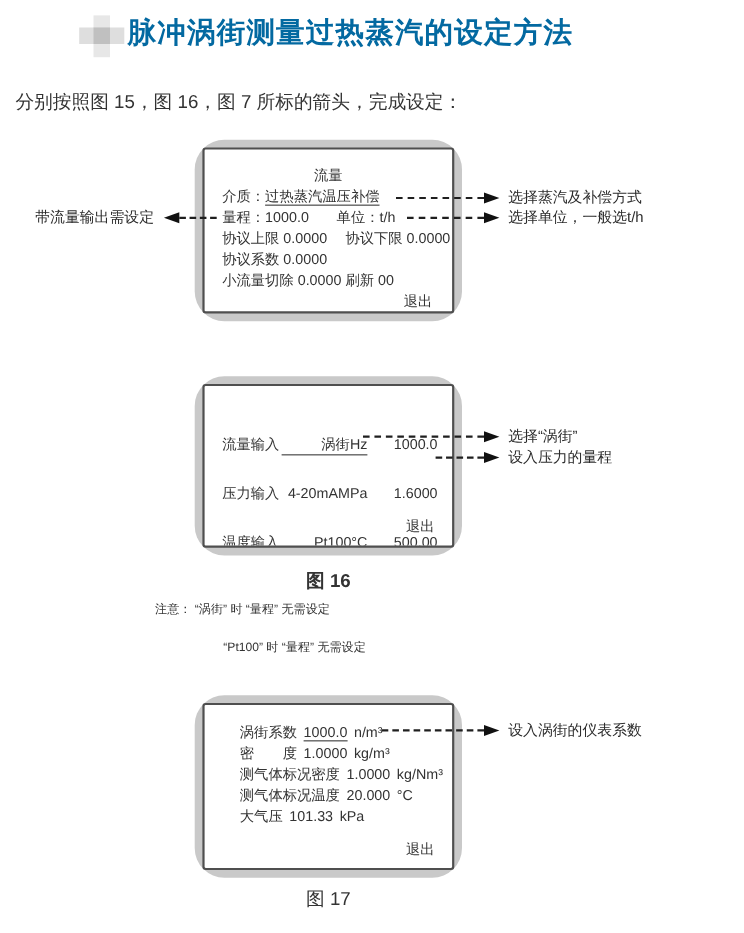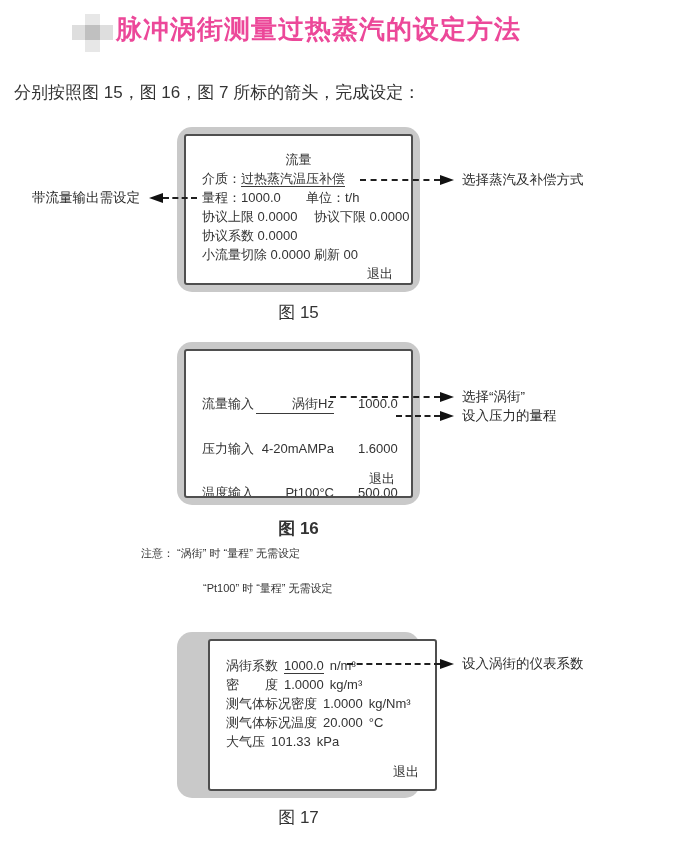--- a/index.html
+++ b/index.html
@@ -7,36 +7,36 @@
   .page {
     position:relative; width:676px; height:848px; background:#ffffff;
     font-family:"Liberation Sans","DejaVu Sans",sans-serif; color:#2e2e2e; overflow:hidden;
   }
 
   
   .logo-blur { position:absolute; left:72px; top:14px; width:41px; height:38px; }
   .logo-blur .b-v { position:absolute; left:13px; top:0; width:15px; height:38px; background:#e7e7e7; }
   .logo-blur .b-h { position:absolute; left:0; top:11px; width:41px; height:15px; background:#dedede; }
   .logo-blur .b-c { position:absolute; left:13px; top:11px; width:15px; height:15px; background:#c0c0c0; }
-  .doc-title { position:absolute; left:116px; top:12px; font-size:26px; font-weight:600; color:#ec4899; letter-spacing:1px; }
+  .doc-title { position:absolute; left:116px; top:12px; font-size:26px; font-weight:600; color:#0369a1; letter-spacing:1px; }
   .intro { position:absolute; left:14px; top:81px; font-size:17px; color:#333; }
 
   
-  .screen { position:absolute; left:177px; width:243px; background:#c9c9c9; border-radius:15px; padding:7px; z-index:1; }
+  .screen { position:absolute; left:177px; width:243px; background:#c9c9c9; border-radius:27px; padding:7px; z-index:1; }
   .screen-inner {
     background:#ffffff; border:2px solid #4f4f4f; border-radius:3px;
     width:100%; height:100%; position:relative;
     font-size:13px; line-height:19px; color:#333; overflow:hidden;
   }
   .fig15 { top:127px; height:165px; }
   .fig16 { top:342px; height:163px; }
   .fig17 { top:632px; height:166px; }
   .fig15 .screen-inner { padding:14px 16px 0 16px; }
   .fig16 .screen-inner { padding:18px 16px 0 16px; }
-  .fig17 .screen-inner { padding:15px 16px 0 16px;margin-left:24px; }
+  .fig17 .screen-inner { padding:15px 16px 0 32px; }
 
   .scr-center { text-align:center; }
   .row { white-space:nowrap; }
   .u { border-bottom:1.5px solid #3a3a3a; }
   .cell { display:inline-block; }
   .w104 { width:104px; }
   .w112 { width:112px; }
   .val { margin-left:5px; }
   .exit-flow { text-align:right; padding-right:2px; }
   .exit-abs { position:absolute; right:16px; bottom:8px; }
@@ -104,27 +104,31 @@
       </div>
       <div class="exit-flow">退出</div>
     </div>
   </div>
 
   <div class="ann" style="left:360px; top:171px;">
     <span class="dash" style="width:80px;"></span>
     <span class="arr-r"></span>
     <span class="ann-label">选择蒸汽及补偿方式</span>
   </div>
+  <div class="ann" style="left:370px; top:189px;">
+    <span class="dash" style="width:70px;"></span>
+    <span class="arr-r"></span>
+    <span class="ann-label">选择单位，一般选t/h</span>
+  </div>
   <div class="ann" style="left:32px; top:189px;">
     <span class="ann-label-left">带流量输出需设定</span>
     <span class="arr-l"></span>
     <span class="dash" style="width:34px;"></span>
   </div>
 
-  <div class="fig-caption cap15">图 15</div>
 
   <div class="screen fig16">
     <div class="screen-inner">
       <div class="f16-row">
         <span class="f16-lbl">流量输入</span>
           <span class="f16-tu u">
             <span>涡街</span>
             <span>Hz</span>
           </span>
           <span class="f16-rng">1000.0</span>

